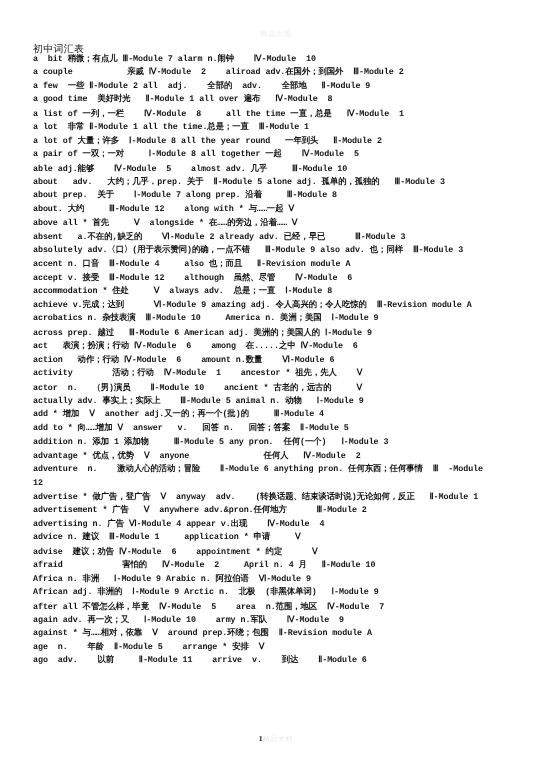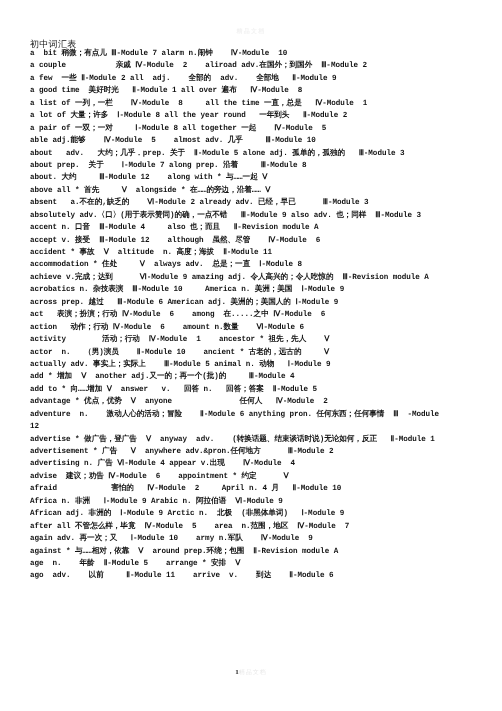--- a/index.html
+++ b/index.html
@@ -90,49 +90,51 @@
   <div class="watermark">精品文档</div>
 
   <div class="doc-title">初中词汇表</div>
 
   <div class="entries">
       <div class="entry-line">a  bit 稍微；有点儿 Ⅲ-Module 7 alarm n.闹钟    Ⅳ-Module  10</div>
       <div class="entry-line">a couple           亲戚 Ⅳ-Module  2    aliroad adv.在国外；到国外  Ⅲ-Module 2</div>
       <div class="entry-line">a few  一些 Ⅱ-Module 2 all  adj.    全部的  adv.    全部地   Ⅱ-Module 9</div>
       <div class="entry-line">a good time  美好时光   Ⅱ-Module 1 all over 遍布   Ⅳ-Module  8</div>
       <div class="entry-line">a list of 一列，一栏    Ⅳ-Module  8     all the time 一直，总是   Ⅳ-Module  1</div>
+      <div class="entry-line">a lot  非常 Ⅱ-Module 1 all the time.总是；一直  Ⅲ-Module 1</div>
       <div class="entry-line">a lot of 大量；许多  Ⅰ-Module 8 all the year round   一年到头   Ⅱ-Module 2</div>
       <div class="entry-line">a pair of 一双；一对     Ⅰ-Module 8 all together 一起    Ⅳ-Module  5</div>
       <div class="entry-line">able adj.能够    Ⅳ-Module  5    almost adv. 几乎     Ⅲ-Module 10</div>
       <div class="entry-line">about   adv.   大约；几乎．prep. 关于  Ⅱ-Module 5 alone adj. 孤单的，孤独的   Ⅲ-Module 3</div>
       <div class="entry-line">about prep.  关于    Ⅰ-Module 7 along prep. 沿着     Ⅲ-Module 8</div>
       <div class="entry-line">about. 大约     Ⅲ-Module 12    along with * 与……一起 Ⅴ</div>
       <div class="entry-line">above all * 首先     Ⅴ  alongside * 在……的旁边，沿着…… Ⅴ</div>
       <div class="entry-line">absent   a.不在的,缺乏的    Ⅵ-Module 2 already adv. 已经，早已      Ⅲ-Module 3</div>
       <div class="entry-line">absolutely adv.〈口〉(用于表示赞同)的确，一点不错   Ⅲ-Module 9 also adv. 也；同样  Ⅲ-Module 3</div>
       <div class="entry-line">accent n. 口音  Ⅲ-Module 4     also 也；而且   Ⅱ-Revision module A</div>
       <div class="entry-line">accept v. 接受  Ⅲ-Module 12    although  虽然、尽管    Ⅳ-Module  6</div>
-      <div class="entry-line">accident * 事故  Ⅴ  altitude  n. 高度；海拔  Ⅱ-Module 11</div>
       <div class="entry-line">accommodation * 住处     Ⅴ  always adv.  总是；一直  Ⅰ-Module 8</div>
       <div class="entry-line">achieve v.完成；达到      Ⅵ-Module 9 amazing adj. 令人高兴的；令人吃惊的  Ⅲ-Revision module A</div>
       <div class="entry-line">acrobatics n. 杂技表演  Ⅲ-Module 10     America n. 美洲；美国  Ⅰ-Module 9</div>
       <div class="entry-line">across prep. 越过   Ⅲ-Module 6 American adj. 美洲的；美国人的 Ⅰ-Module 9</div>
       <div class="entry-line">act   表演；扮演；行动 Ⅳ-Module  6    among  在.....之中 Ⅳ-Module  6</div>
       <div class="entry-line">action   动作；行动 Ⅳ-Module  6    amount n.数量    Ⅵ-Module 6</div>
       <div class="entry-line">activity        活动；行动  Ⅳ-Module  1    ancestor * 祖先，先人    Ⅴ</div>
       <div class="entry-line">actor  n.   （男)演员    Ⅱ-Module 10    ancient * 古老的，远古的     Ⅴ</div>
       <div class="entry-line">actually adv. 事实上；实际上    Ⅲ-Module 5 animal n. 动物   Ⅰ-Module 9</div>
       <div class="entry-line">add * 增加  Ⅴ  another adj.又一的；再一个(批)的     Ⅲ-Module 4</div>
       <div class="entry-line">add to * 向……增加 Ⅴ  answer   v.   回答 n.   回答；答案  Ⅱ-Module 5</div>
+      <div class="entry-line">addition n. 添加 1 添加物     Ⅲ-Module 5 any pron.  任何(一个)   Ⅰ-Module 3</div>
       <div class="entry-line">advantage * 优点，优势  Ⅴ  anyone               任何人   Ⅳ-Module  2</div>
       <div class="entry-line">adventure  n.    激动人心的活动；冒险    Ⅱ-Module 6 anything pron. 任何东西；任何事情  Ⅲ  -Module</div>
       <div class="entry-line">12</div>
       <div class="entry-line">advertise * 做广告，登广告  Ⅴ  anyway  adv.    (转换话题、结束谈话时说)无论如何，反正   Ⅱ-Module 1</div>
       <div class="entry-line">advertisement * 广告   Ⅴ  anywhere adv.&amp;pron.任何地方      Ⅲ-Module 2</div>
       <div class="entry-line">advertising n. 广告 Ⅵ-Module 4 appear v.出现    Ⅳ-Module  4</div>
+      <div class="entry-line">advice n. 建议  Ⅲ-Module 1     application * 申请     Ⅴ</div>
       <div class="entry-line">advise  建议；劝告 Ⅳ-Module  6    appointment * 约定      Ⅴ</div>
       <div class="entry-line">afraid            害怕的   Ⅳ-Module  2     April n. 4 月   Ⅱ-Module 10</div>
       <div class="entry-line">Africa n. 非洲   Ⅰ-Module 9 Arabic n. 阿拉伯语  Ⅵ-Module 9</div>
       <div class="entry-line">African adj. 非洲的  Ⅰ-Module 9 Arctic n.  北极  (非黑体单词)   Ⅰ-Module 9</div>
       <div class="entry-line">after all 不管怎么样，毕竟  Ⅳ-Module  5    area  n.范围，地区  Ⅳ-Module  7</div>
       <div class="entry-line">again adv. 再一次；又   Ⅰ-Module 10    army n.军队    Ⅳ-Module  9</div>
       <div class="entry-line">against * 与……相对，依靠  Ⅴ  around prep.环绕；包围  Ⅱ-Revision module A</div>
       <div class="entry-line">age  n.    年龄  Ⅱ-Module 5    arrange * 安排  Ⅴ</div>
       <div class="entry-line">ago  adv.    以前     Ⅱ-Module 11    arrive  v.    到达    Ⅱ-Module 6</div>
     </div>

